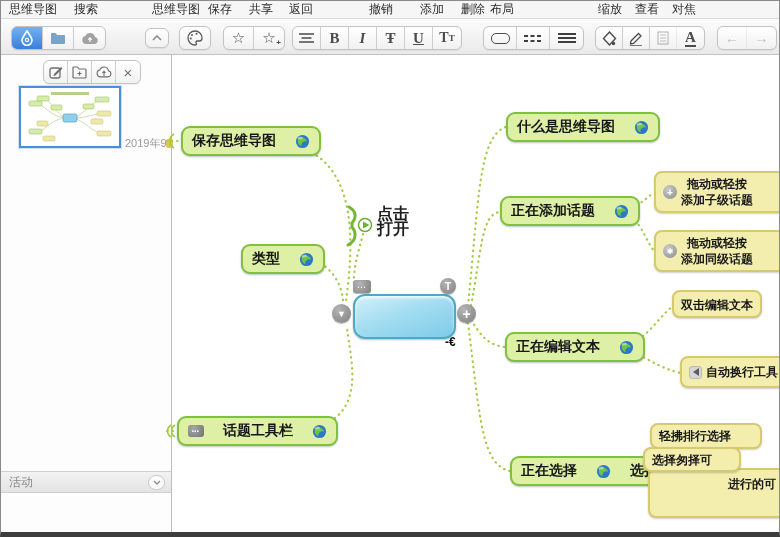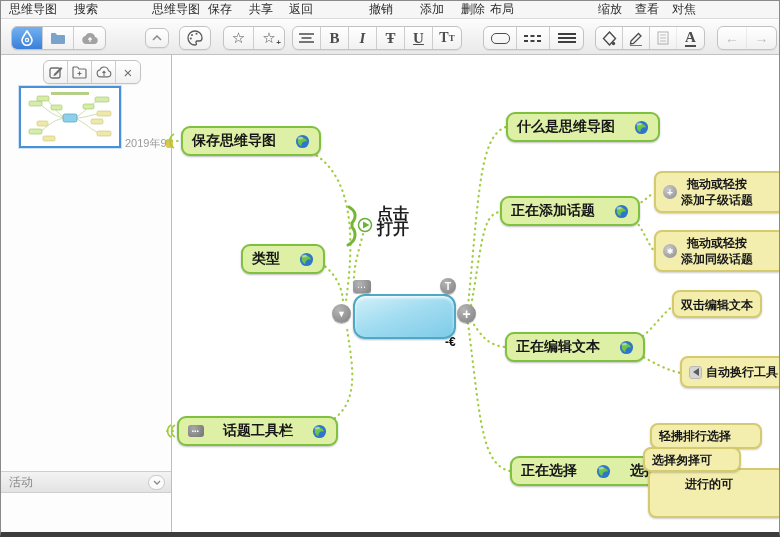--- a/index.html
+++ b/index.html
@@ -421,21 +421,21 @@
   <div class="note" style="left:671px; top:289px; padding-top:5px; height:28px">
     <span>双击编辑文本</span>
   </div>
   <div class="note note-flex" style="left:679px; top:355px; width:110px; height:32px">
     <span class="wrap-chip">
         <i></i>
       </span>
     <span>自动换行工具</span>
   </div>
   <div class="note" style="left:647px; top:467px; width:137px; height:50px; padding-top:6px">
-    <div style="text-align:left; padding-left:28px">进行的可</div>
+    <div style="text-align:right; padding-left:28px">进行的可</div>
   </div>
   <div class="note" style="left:649px; top:422px; width:112px; height:26px; z-index:3">
     <span>轻拂排行选择</span>
   </div>
   <div class="note" style="left:642px; top:446px; width:98px; height:25px; z-index:3">
     <span>选择匆择可</span>
   </div>
 
 </div>
 

